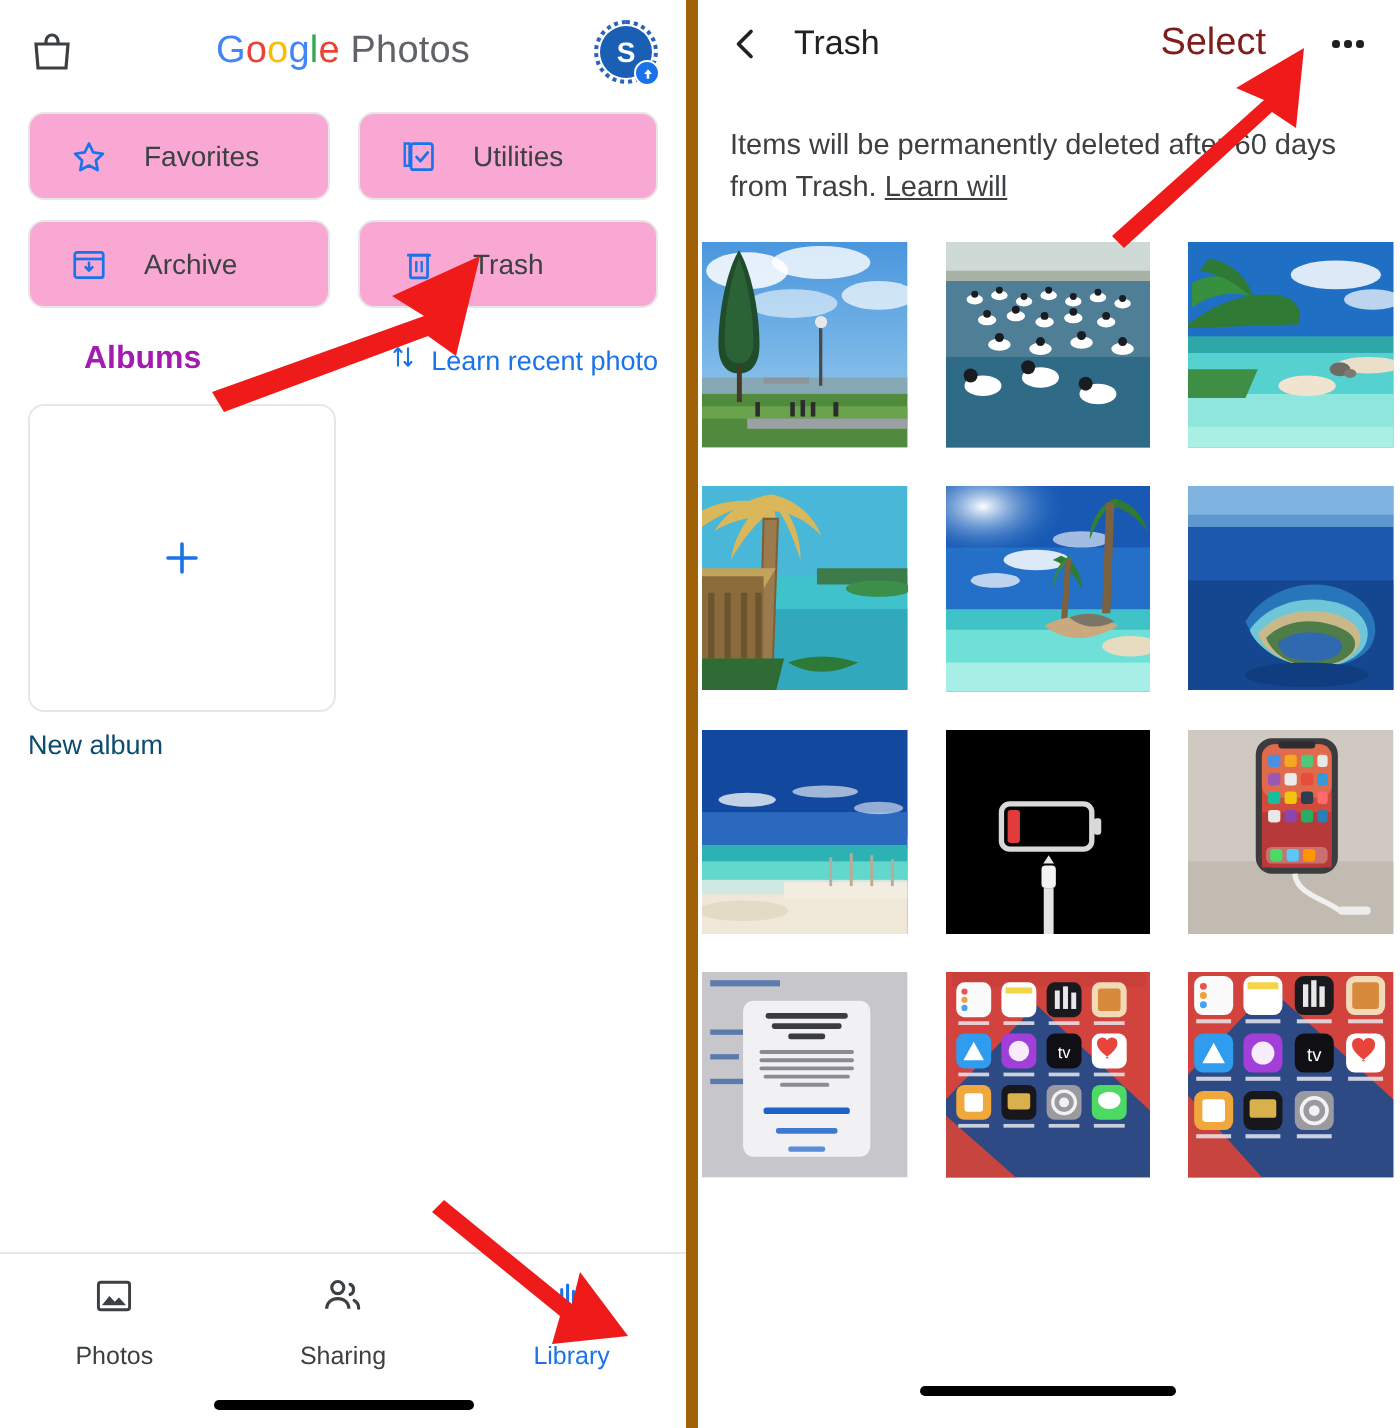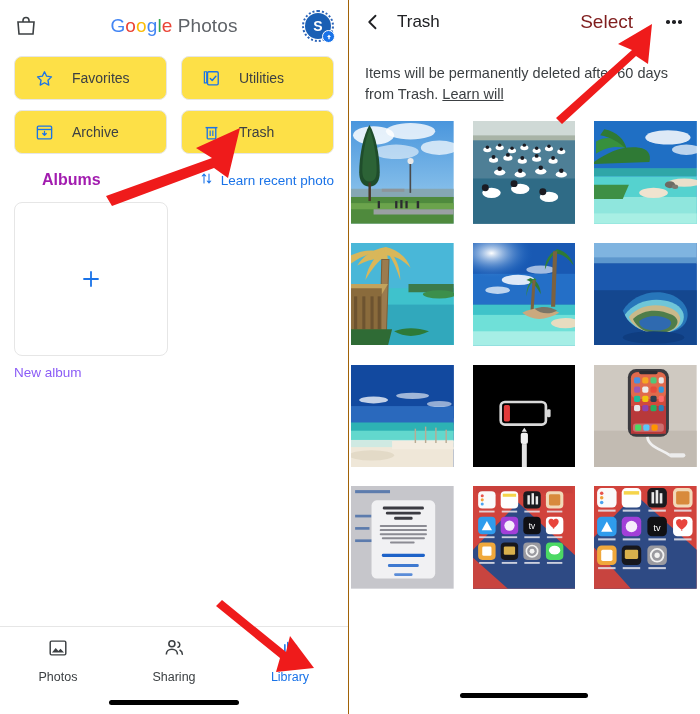--- a/index.html
+++ b/index.html
@@ -14,21 +14,21 @@
     width: 700px; height: 714px;
     background: #ffffff;
     display: flex;
   }
 
   
   .left-panel {
     position: relative;
     width: 349px; height: 714px;
     background: #ffffff;
-    border-right: 1px solid #a16207;
+    border-right: 6px solid #a16207;
     overflow: hidden;
   }
 
   .l-header {
     height: 52px;
     display: flex;
     align-items: center;
     padding: 0 14px;
     position: relative;
   }
@@ -79,21 +79,21 @@
   .card-grid {
     display: grid;
     grid-template-columns: 1fr 1fr;
     gap: 10px 14px;
     padding: 4px 14px 0 14px;
   }
   .lib-card {
     height: 44px;
     border: 1px solid #e6e6e6;
     border-radius: 8px;
-    background: #fde047;
+    background: #f9a8d4;
     display: flex;
     align-items: center;
     padding-left: 20px;
     gap: 18px;
   }
   .lib-card .ic { width: 19px; height: 19px; flex: 0 0 19px; color: #1a73e8; }
   .lib-card .lbl { font-size: 14px; color: #3c4043; }
 
   .albums-row {
     display: flex;
@@ -113,21 +113,21 @@
     margin: 13px 14px 0 14px;
     width: 154px; height: 154px;
     border: 1px solid #e6e6e6;
     border-radius: 8px;
     display: flex; align-items: center; justify-content: center;
   }
   .plus-icon { width: 24px; height: 24px; color: #1a73e8; }
   .new-album-label {
     margin: 9px 0 0 14px;
     font-size: 13.5px;
-    color: #8b5cf6;
+    color: #0c4a6e;
   }
 
   .bottom-nav {
     position: absolute;
     left: 0; right: 0; bottom: 0;
     height: 88px;
     border-top: 1px solid #e6e6e6;
     background: #fff;
     display: flex;
     padding-top: 10px;

